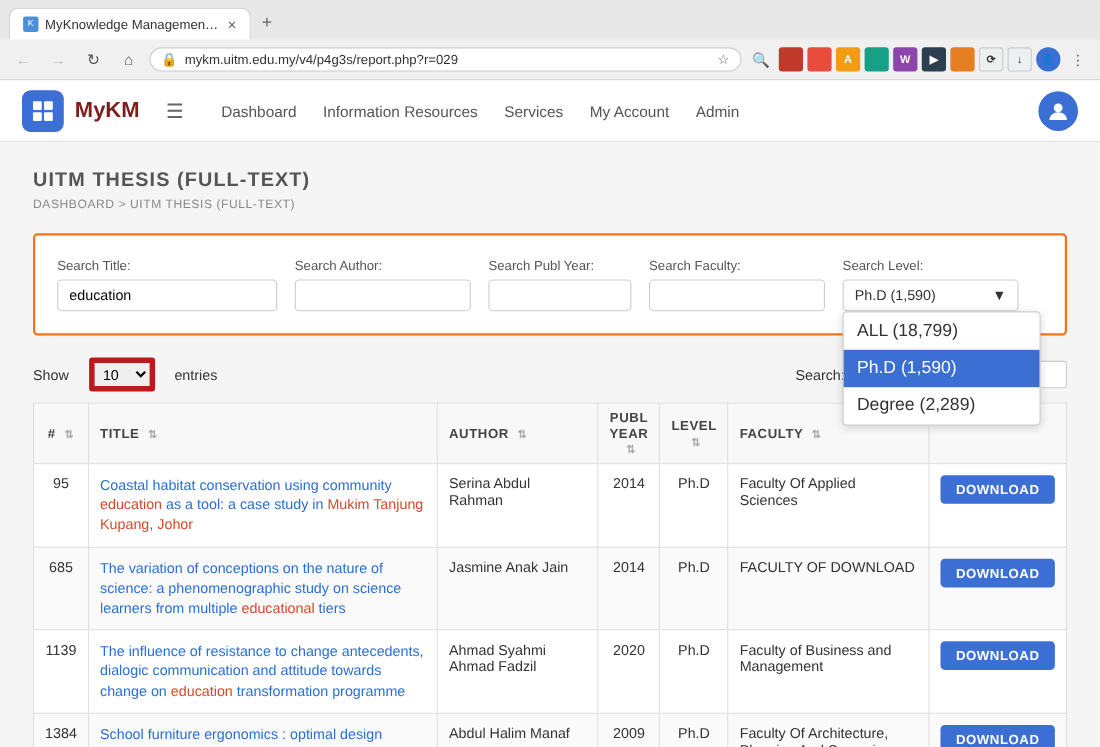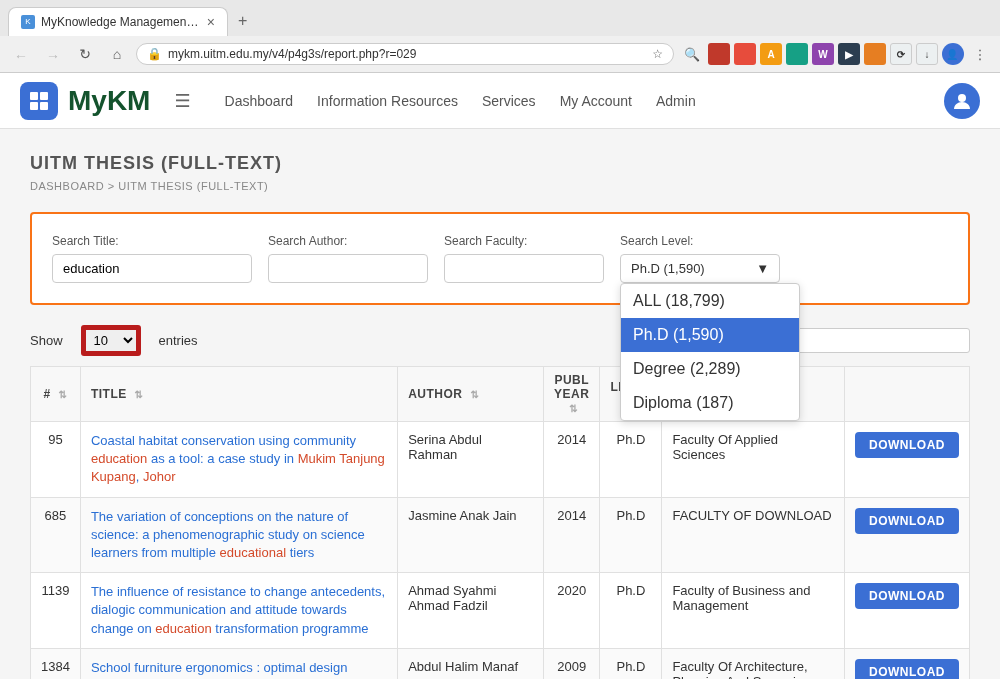--- a/index.html
+++ b/index.html
@@ -20,21 +20,21 @@
     .address-bar { flex: 1; border: none; outline: none; font-size: 12px; color: #333; }
     .address-icon { color: #666; font-size: 12px; }
     .browser-actions { display: flex; align-items: center; gap: 4px; }
     .browser-action-btn { width: 24px; height: 24px; border: none; background: transparent; cursor: pointer; display: flex; align-items: center; justify-content: center; color: #555; font-size: 13px; border-radius: 3px; }
     .ext-icon { width: 22px; height: 22px; border-radius: 3px; display: inline-flex; align-items: center; justify-content: center; font-size: 10px; font-weight: bold; }
 
     
     .app-header { background: white; border-bottom: 1px solid #e0e0e0; display: flex; align-items: center; padding: 0 20px; height: 56px; gap: 20px; }
     .logo-wrap { display: flex; align-items: center; gap: 10px; }
     .logo-icon { width: 38px; height: 38px; background: #3b6fd4; border-radius: 8px; display: flex; align-items: center; justify-content: center; color: white; font-size: 18px; }
-    .logo-text { font-size: 28px; font-weight: bold; color: #14532d; }
+    .logo-text { font-size: 20px; font-weight: bold; color: #7f1d1d; }
     .hamburger { color: #666; font-size: 18px; cursor: pointer; padding: 4px; }
     .nav { display: flex; gap: 24px; align-items: center; margin-left: 10px; }
     .nav-item { color: #555; text-decoration: none; font-size: 14px; cursor: pointer; }
     .header-right { margin-left: auto; }
     .user-avatar { width: 36px; height: 36px; background: #3b6fd4; border-radius: 50%; display: flex; align-items: center; justify-content: center; color: white; font-size: 16px; cursor: pointer; }
 
     
     .page-content { padding: 24px 30px; }
     .page-title { font-size: 18px; font-weight: bold; color: #555; letter-spacing: 1px; margin-bottom: 6px; }
     .breadcrumb { font-size: 11px; color: #888; letter-spacing: 0.5px; margin-bottom: 20px; }
@@ -162,36 +162,39 @@
   <div class="search-panel">
     <div class="search-row">
       <div class="search-field search-field-title">
         <label>Search Title:</label>
         <input type="text" value="education" style="">
       </div>
       <div class="search-field search-field-author">
         <label>Search Author:</label>
         <input type="text" style="">
       </div>
+      <div class="search-field search-field-year">
+        <label>Search Publ Year:</label>
+        <input type="text" style="">
+      </div>
       <div class="search-field search-field-faculty">
         <label>Search Faculty:</label>
         <input type="text" style="">
       </div>
       <div class="search-field search-field-level">
         <label>Search Level:</label>
         <div style="position:relative;">
           <div class="level-select-btn">
             <span>Ph.D (1,590)</span>
             <span>▼</span>
           </div>
           <div class="level-dropdown">
             <div class="level-option">ALL (18,799)</div>
             <div class="level-option selected">Ph.D (1,590)</div>
             <div class="level-option">Degree (2,289)</div>
-            <div class="level-option">Diploma (187)</div>
           </div>
         </div>
       </div>
     </div>
   </div>
 
   <div class="table-controls">
     <div class="show-entries">
       <span>Show</span>
       <select>

